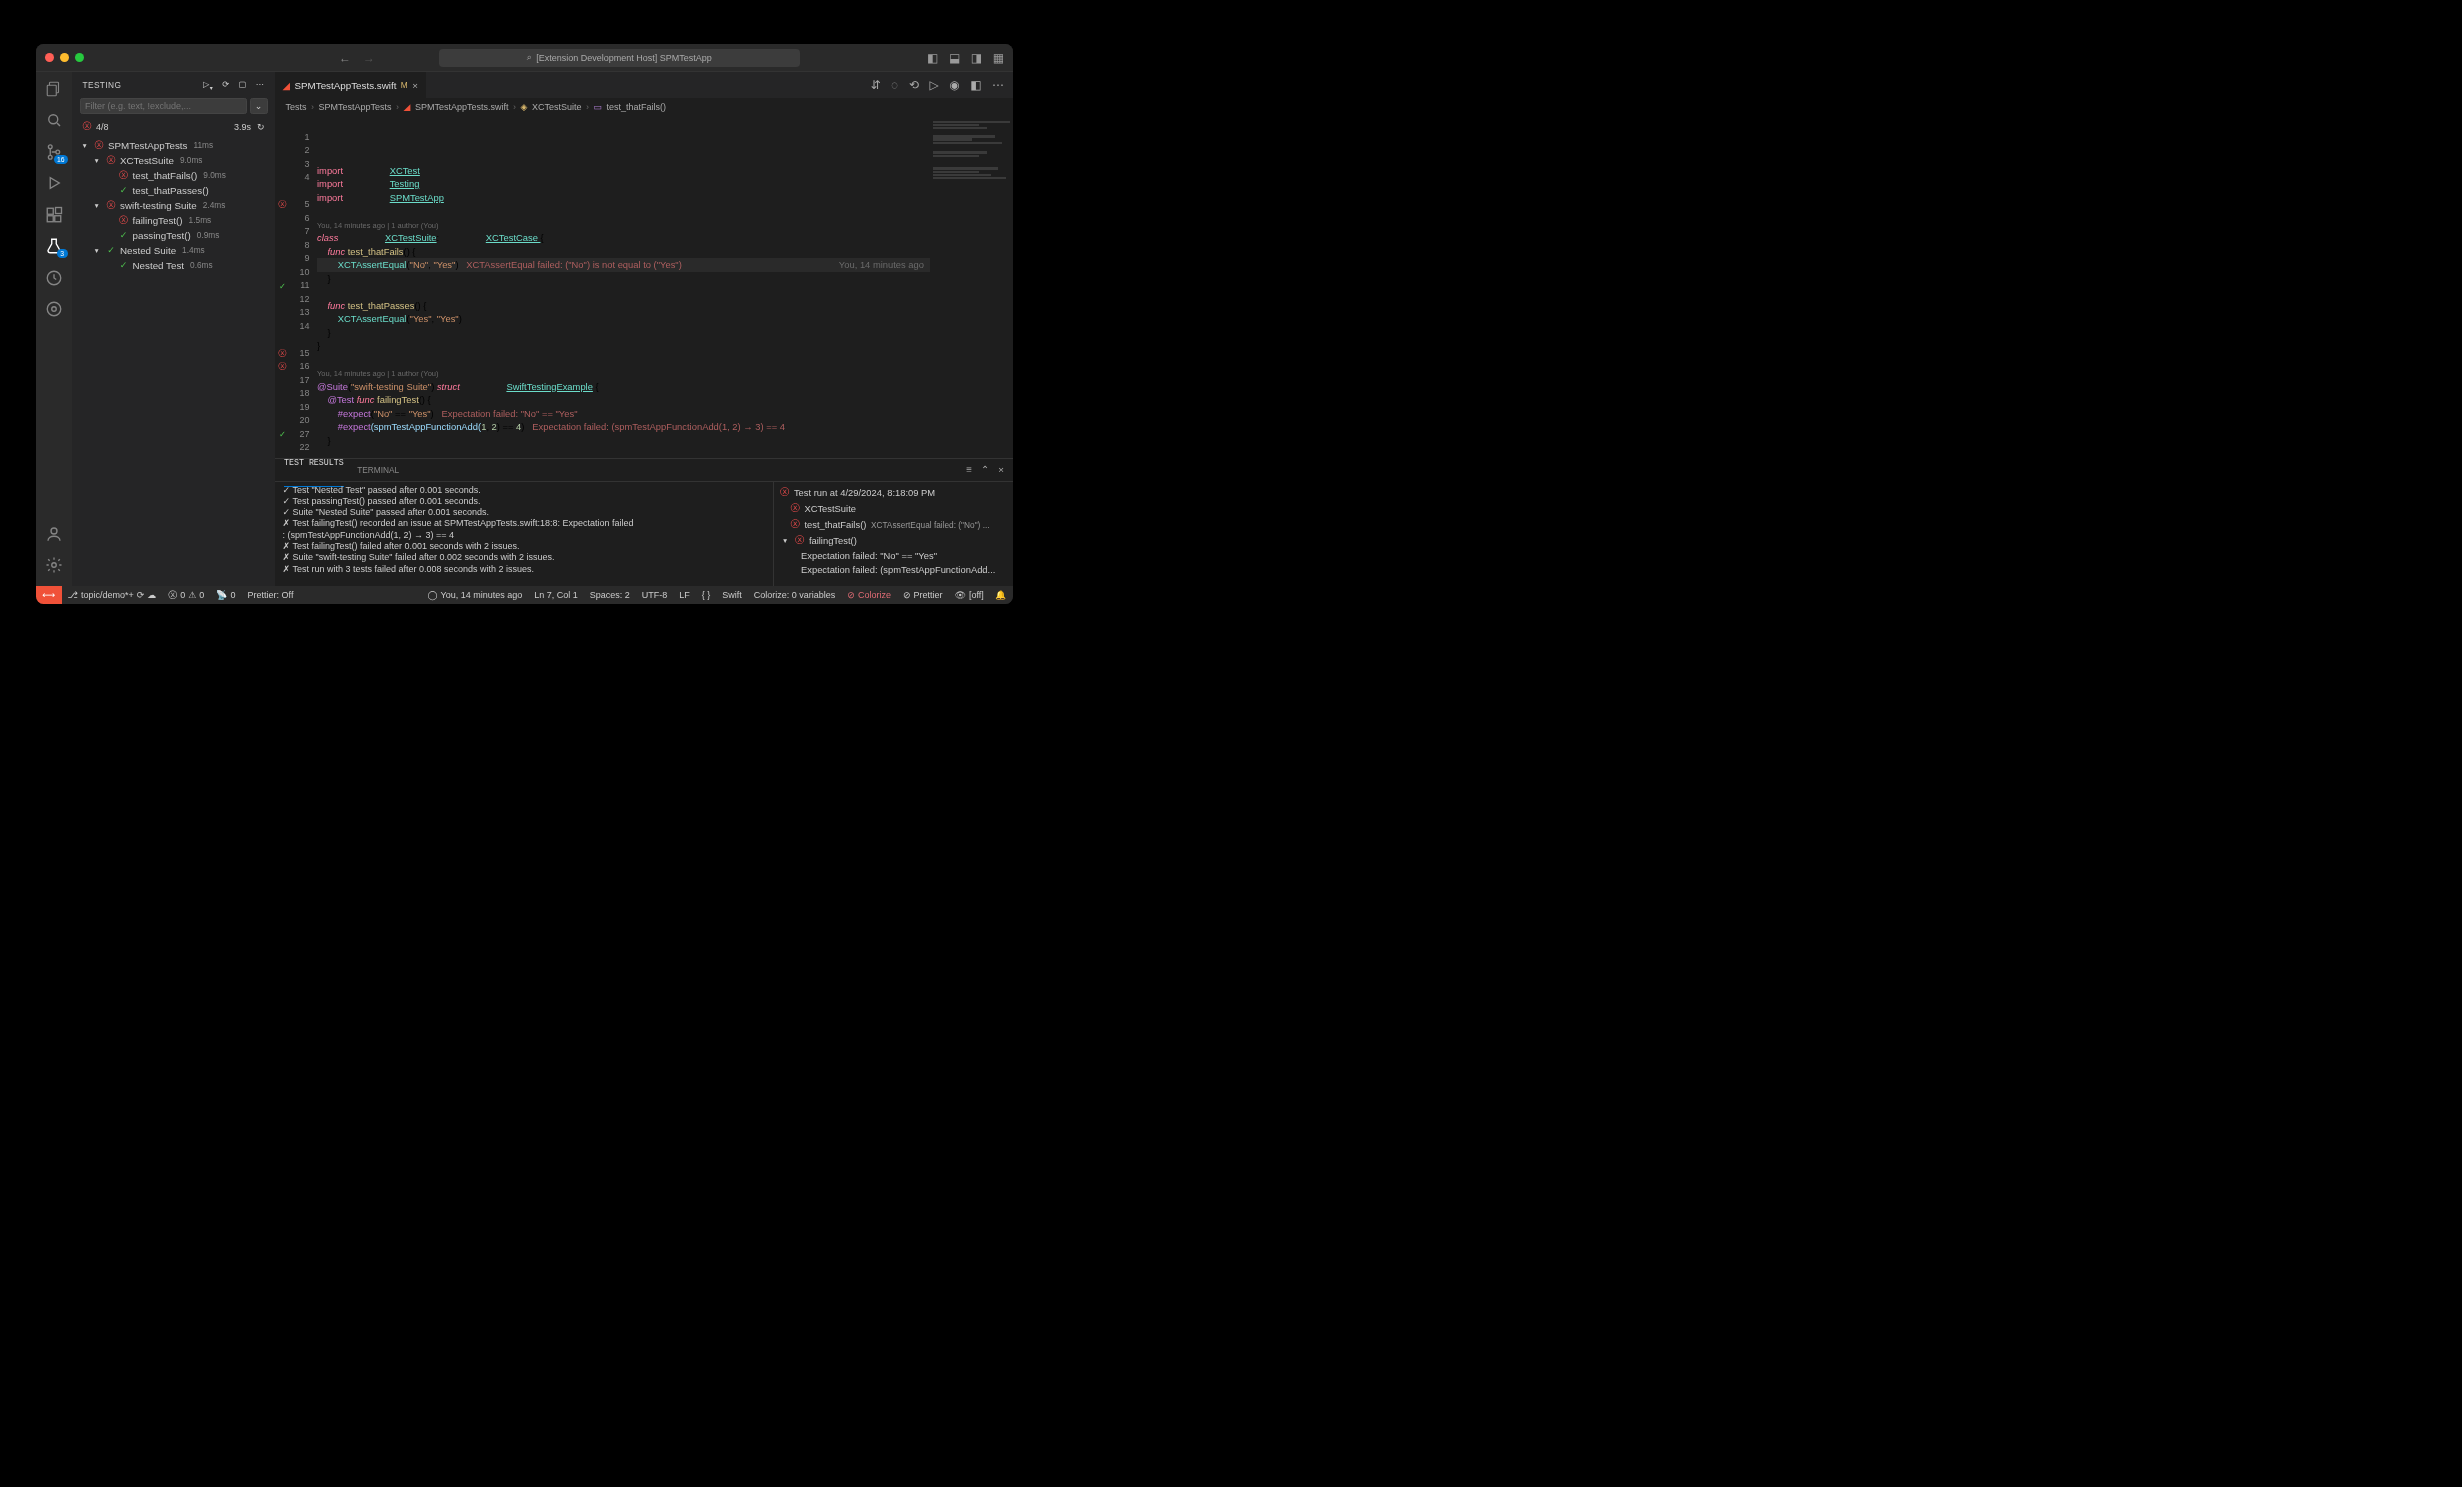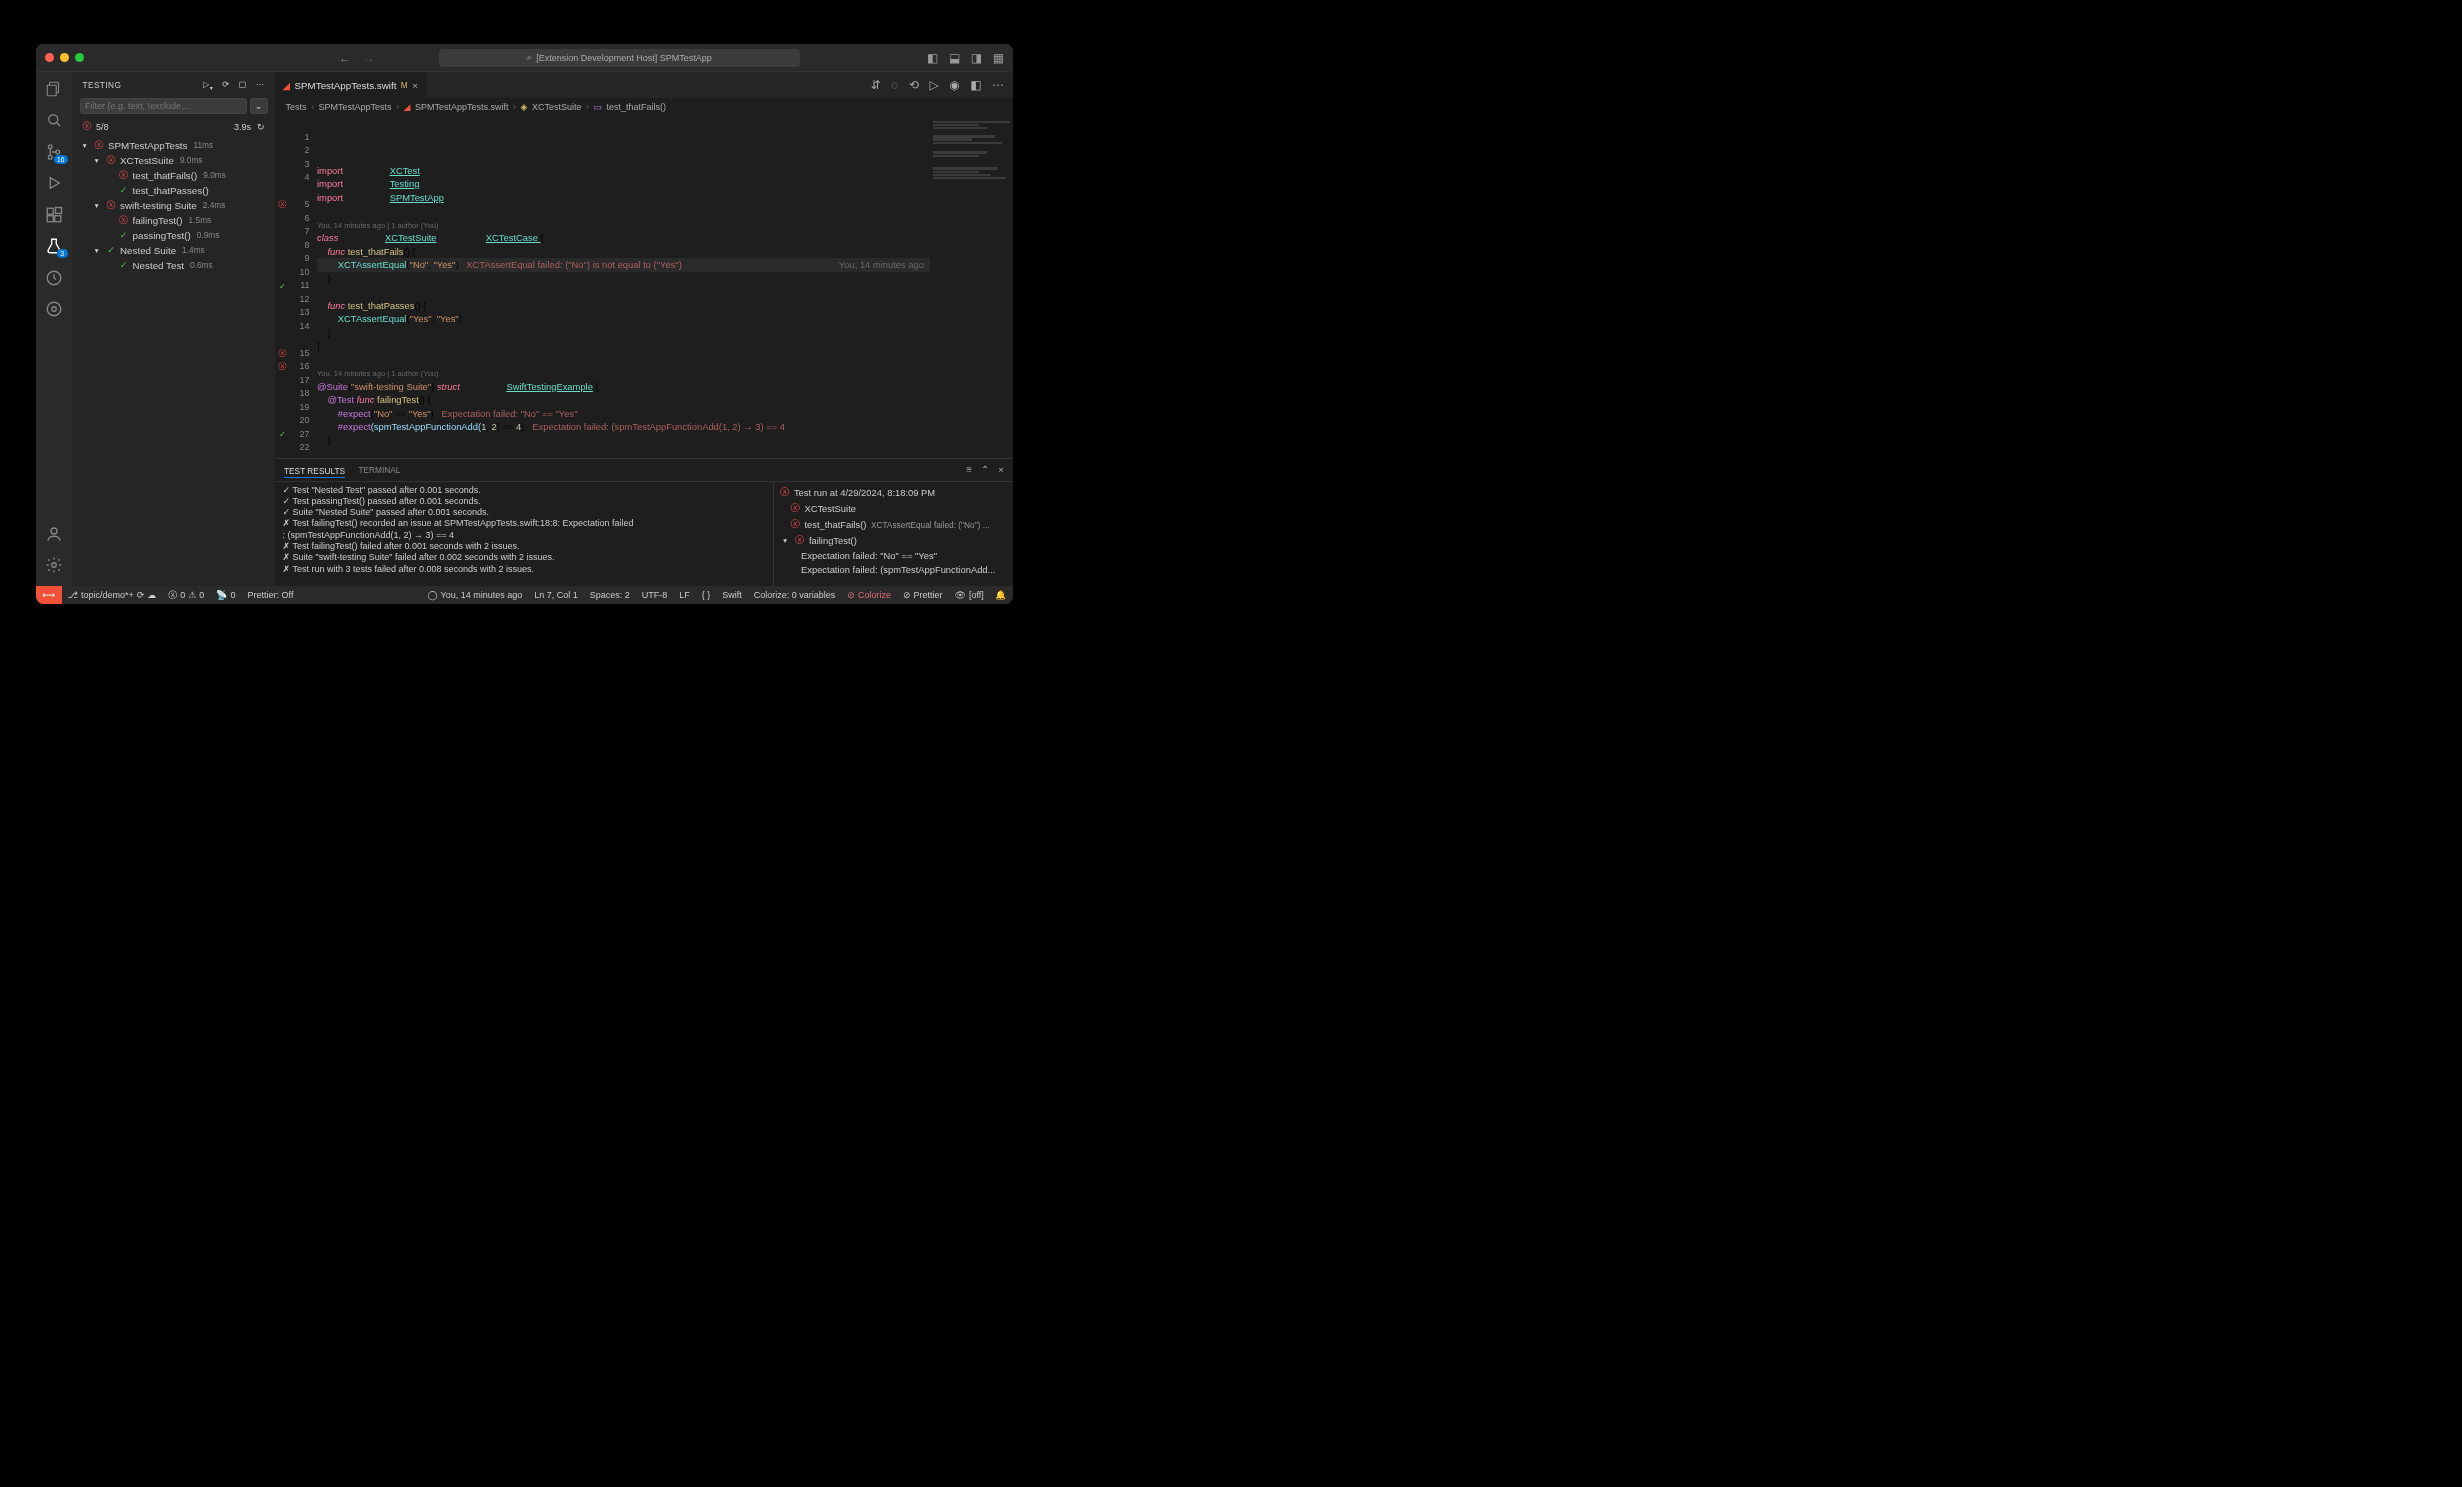--- a/index.html
+++ b/index.html
@@ -52,21 +52,21 @@
 .code { flex:1; font-family:'SF Mono',Menlo,monospace; font-size:9.4px; padding-top:15px; position:relative; white-space:pre; }
 .code .line { height:13.5px; line-height:13.5px; position:relative; }
 .code .hl { background:#2a2a2a; }
 .minimap { width:83px; background:#1e1e1e; padding:4.5px 3px; font-size:1.5px; color:#555; overflow:hidden; }
 .kw { color:#ff7b9d; } .type { color:#6bddca; text-decoration:underline;margin-left:44px; } .type2 { color:#6bddca;text-align:right; }
 .func { color:#d4c285; } .str { color:#cd9169; } .deco { color:#c678dd; }
 .annot-blame { color:#6a6a6a; } .annot-err { color:#af5f5f; }
 .struct { color:#ff7b9d; font-style:italic; }
 .panel { height:128px; background:#1e1e1e; border-top:0.8px solid #333; display:flex; flex-direction:column; }
 .panel-tabs { height:22.5px; display:flex; align-items:center; padding:0 9px; gap:13.5px; font-size:8.3px; color:#888; border-bottom:0.8px solid #333; }
-.panel-tabs .active { color:#ddd; border-bottom:0.8px solid #0078d4; padding-bottom:1px; margin-bottom:-5.3px; }
+.panel-tabs .active { color:#ddd; border-bottom:0.8px solid #0078d4; padding-bottom:19px; margin-bottom:-5.3px;font-family:Liberation Mono, monospace; }
 .panel-tabs-icons { margin-left:auto; display:flex; gap:9px; color:#aaa; font-size:9.8px; }
 .panel-body { flex:1; display:flex; overflow:hidden; }
 .results-log { flex:1; padding:3px 7.5px; font-family:'SF Mono',Menlo,monospace; font-size:9px; color:#ccc; overflow:auto; }
 .results-log div { line-height:11.3px; white-space:pre-wrap; }
 .ul { }
 .results-tree { width:240px; border-left:0.8px solid #333; padding:3px 6px; font-size:9.4px; color:#ccc; overflow:auto; }
 .rt-row { display:flex; align-items:center; gap:4.5px; padding:1.5px 0; white-space:nowrap; }
 .rt-sub { color:#999; font-size:8.3px; }
 .statusbar { height:18px; background:#2a2a2a; display:flex; align-items:center; font-size:9px; color:#ccc; }
 .statusbar .remote { background:#F05138; width:25.5px; height:100%; display:flex; align-items:center; justify-content:center; color:#fff; }
@@ -183,21 +183,21 @@
           <span>⋯</span>
         </div>
       </div>
       <div class="sb-filter">
         <input placeholder="Filter (e.g. text, !exclude,..." style="">
         <div class="sb-filter-btn">⌄</div>
       </div>
       <div class="sb-stats">
         <div class="left">
             <span class="fail">ⓧ</span>
-            <span>5/8</span>
+            <span>4/8</span>
           </div>
         <div class="right">
             <span>3.9s</span>
             <span>↻</span>
           </div>
       </div>
       <div class="tree" id="sb-tree">
           <div class="tree-item" style="padding-left: 7.5px;">
             <span class="chev">▾</span>
             <span class="ticon fail">ⓧ</span>

